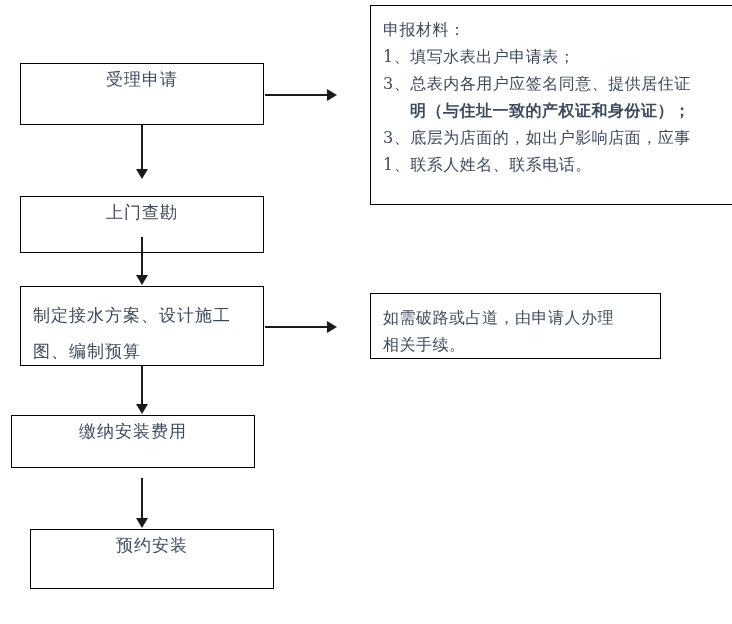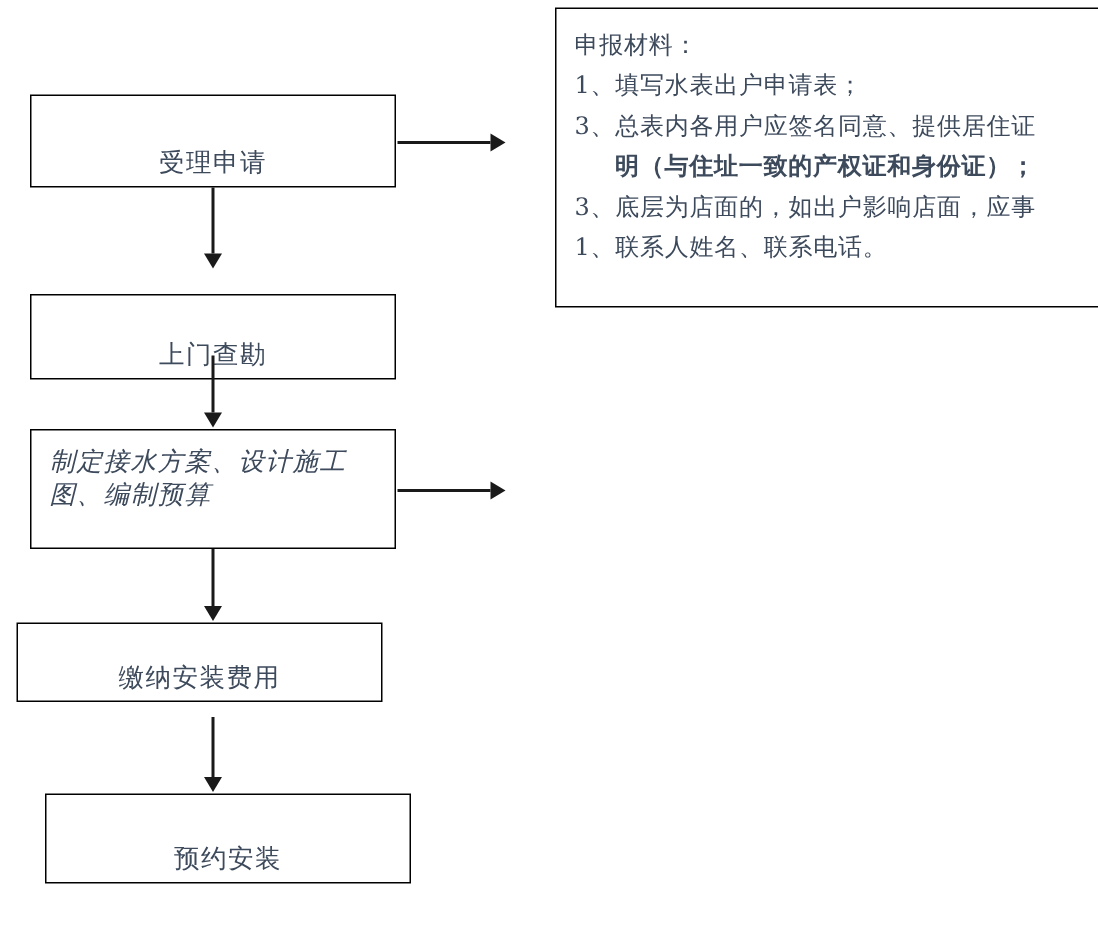--- a/index.html
+++ b/index.html
@@ -17,42 +17,41 @@
     height: 624px;
     background: #ffffff;
     overflow: hidden;
   }
   .box {
     position: absolute;
     box-sizing: border-box;
     border: 1px solid #000000;
     background: #ffffff;
     display: flex;
-    align-items: flex-end;
+    align-items: flex-start;
     justify-content: center;
   }
   .box-label {
     font-family: "DejaVu Serif", "Liberation Serif", serif;
     font-size: 17px;
     line-height: 30px;
     color: #3d4a5c;
     letter-spacing: 1px;
     white-space: pre-line;
     text-align: center;
   }
   
   .box.align-left {
     justify-content: flex-start;
     align-items: flex-start;
   }
   .box.align-left .box-label {
     text-align: left;
     padding: 10px 12px 0 12px;
-    line-height: 22px;
-    font-style: italic;
+    line-height: 36px;
   }
   .note {
     position: absolute;
     box-sizing: border-box;
     border: 1px solid #000000;
     background: #ffffff;
     margin-left: 33px;
   }
   .note-body {
     padding: 10px 6px 6px 12px;
@@ -148,14 +147,20 @@
     <div class="note-body">
       <div class="note-line plain">申报材料：</div>
       <div class="note-line plain">1、填写水表出户申请表；</div>
       <div class="note-line plain">3、总表内各用户应签名同意、提供居住证</div>
       <div class="note-line indent">明（与住址一致的产权证和身份证）；</div>
       <div class="note-line plain">3、底层为店面的，如出户影响店面，应事</div>
       <div class="note-line plain">1、联系人姓名、联系电话。</div>
     </div>
   </div>
 
+  <div class="note" style="left:337px; top:293px; width:291px; height:66px;">
+    <div class="note-body">
+      <div class="note-line plain">如需破路或占道，由申请人办理</div>
+      <div class="note-line plain">相关手续。</div>
+    </div>
+  </div>
 
 </div>
 
 </body></html>

